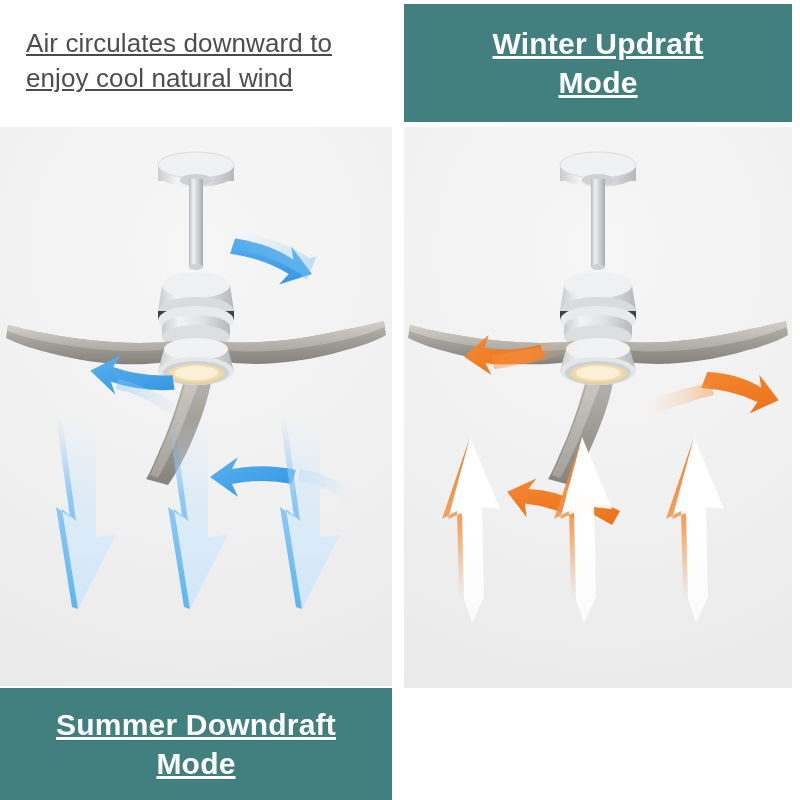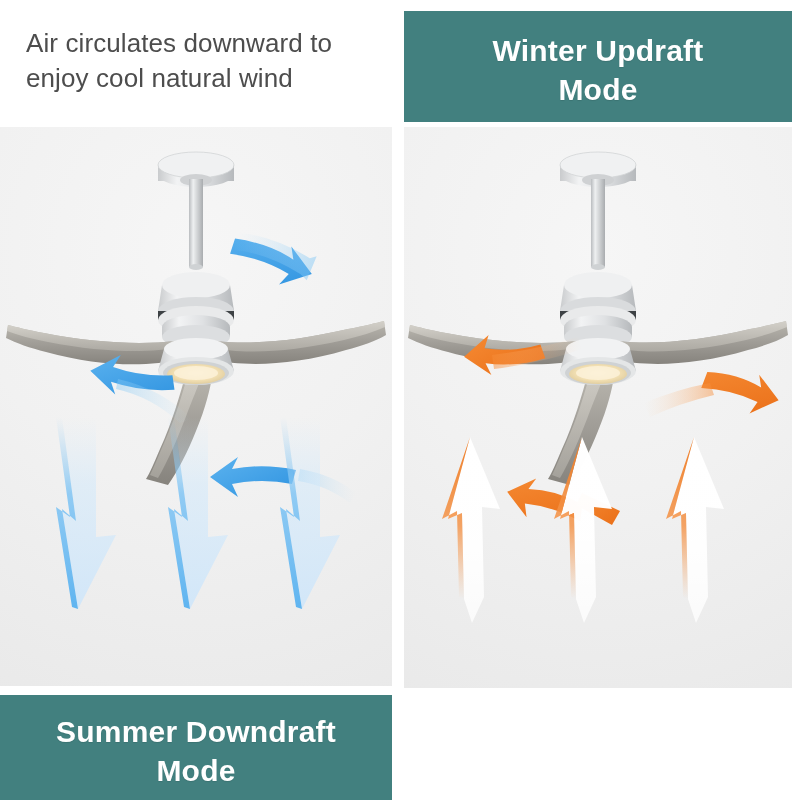--- a/index.html
+++ b/index.html
@@ -18,20 +18,21 @@
     position: relative;
     width: 800px;
     height: 800px;
     background: #ffffff;
   }
 
   
   .panel {
     position: absolute;
     box-sizing: border-box;
+    text-decoration: underline;
   }
 
   .caption-light {
     background: #ffffff;
     color: #4a4a4a;
     display: flex;
     align-items: center;
     justify-content: flex-start;
     padding: 0 26px;
   }
@@ -44,21 +45,20 @@
     white-space: pre-line;
   }
 
   .caption-teal {
     background: #42807f;
     color: #ffffff;
     display: flex;
     align-items: center;
     justify-content: center;
     text-align: center;
-    margin-top: 7px;
   }
   .caption-teal .cap-text {
     font-size: 30px;
     line-height: 1.3;
     font-weight: bold;
     letter-spacing: 0.2px;
     white-space: pre-line;
     text-shadow: 0 1px 1px rgba(0,0,0,0.10);
   }
 

